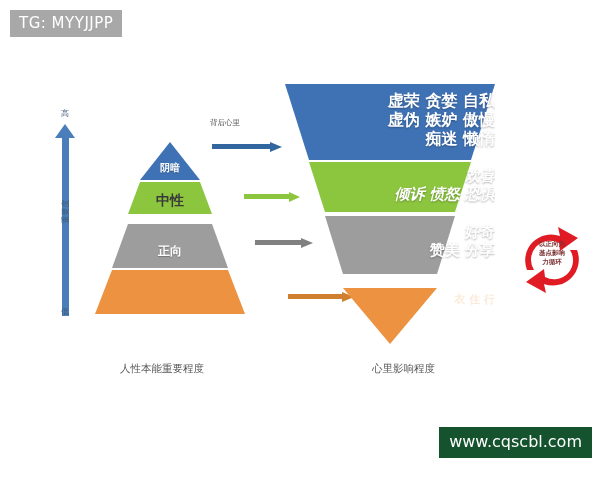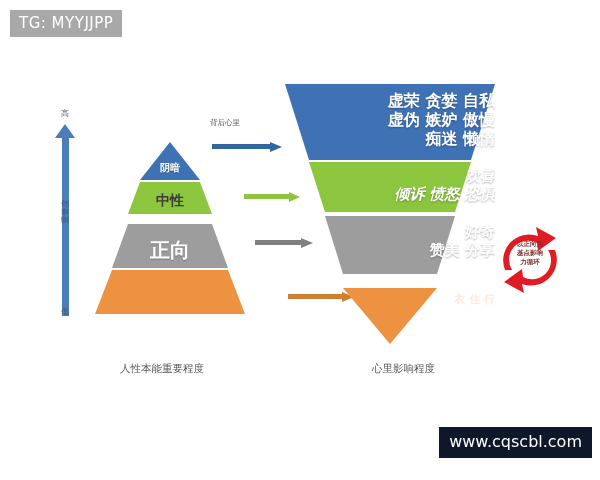--- a/index.html
+++ b/index.html
@@ -18,21 +18,21 @@
     background:#a8a8a8;color:#ffffff;
     font-size:15px;line-height:22px;
     padding:2px 9px 3px 9px;
     letter-spacing:.5px;
     white-space:nowrap;
   }
 
   
   .wm{
     position:absolute;right:8px;bottom:22px;
-    background:#0f172a;color:#ffffff;
+    background:#14532d;color:#ffffff;
     font-size:16px;line-height:24px;
     padding:3px 10px 4px 10px;
     white-space:nowrap;
   }
 
   
   .canvas{
     position:absolute;left:8px;top:62px;width:584px;height:340px;
     background:#ffffff;
   }
@@ -90,21 +90,21 @@
   .band{position:absolute;left:0;width:210px;overflow:hidden;}
   .band .fill{position:absolute;left:0;top:0;width:210px;height:100%;}
   .band .btxt{
     position:absolute;left:0;width:210px;text-align:right;
     color:#ffffff;font-weight:bold;
     text-shadow:0 1px 2px rgba(0,0,0,.3);
     line-height:1.18;
   }
 
   
-  .cycle{position:absolute;left:492px;top:218px;width:76px;height:84px;}
+  .cycle{position:absolute;left:514px;top:218px;width:76px;height:84px;}
   .cycle svg{position:absolute;left:0;top:0;}
   .cycle .ctxt{
     position:absolute;left:0;top:22px;width:76px;text-align:center;
     font-size:6.5px;color:#7a3030;line-height:1.35;font-weight:bold;
   }
 
   
   .cap{
     position:absolute;font-size:10.5px;color:#555555;white-space:nowrap;
   }
@@ -139,21 +139,21 @@
       <svg class="shape" viewBox="0 0 150 40" preserveAspectRatio="none">
         <polygon points="45,0 105,0 117,40 33,40" fill="#8cc63f"></polygon>
       </svg>
       <div class="txt" style="top:10px;font-size:14px;color:#3a3a3a;text-shadow:none;">中性</div>
     </div>
 
     <div class="pl" style="top:82px;height:44px;">
       <svg class="shape" viewBox="0 0 150 44" preserveAspectRatio="none">
         <polygon points="33,0 117,0 133,44 17,44" fill="#9d9d9d"></polygon>
       </svg>
-      <div class="txt" style="top:13px;font-size:20px;">正向</div>
+      <div class="txt" style="top:19px;font-size:12px;">正向</div>
     </div>
 
     <div class="pl" style="top:128px;height:44px;">
       <svg class="shape" viewBox="0 0 150 44" preserveAspectRatio="none">
         <polygon points="17,0 133,0 150,44 0,44" fill="#ed9240"></polygon>
       </svg>
     </div>
   </div>
 
   <div class="farrow-label" style="left:210px;top:118px;">背后心里</div>

